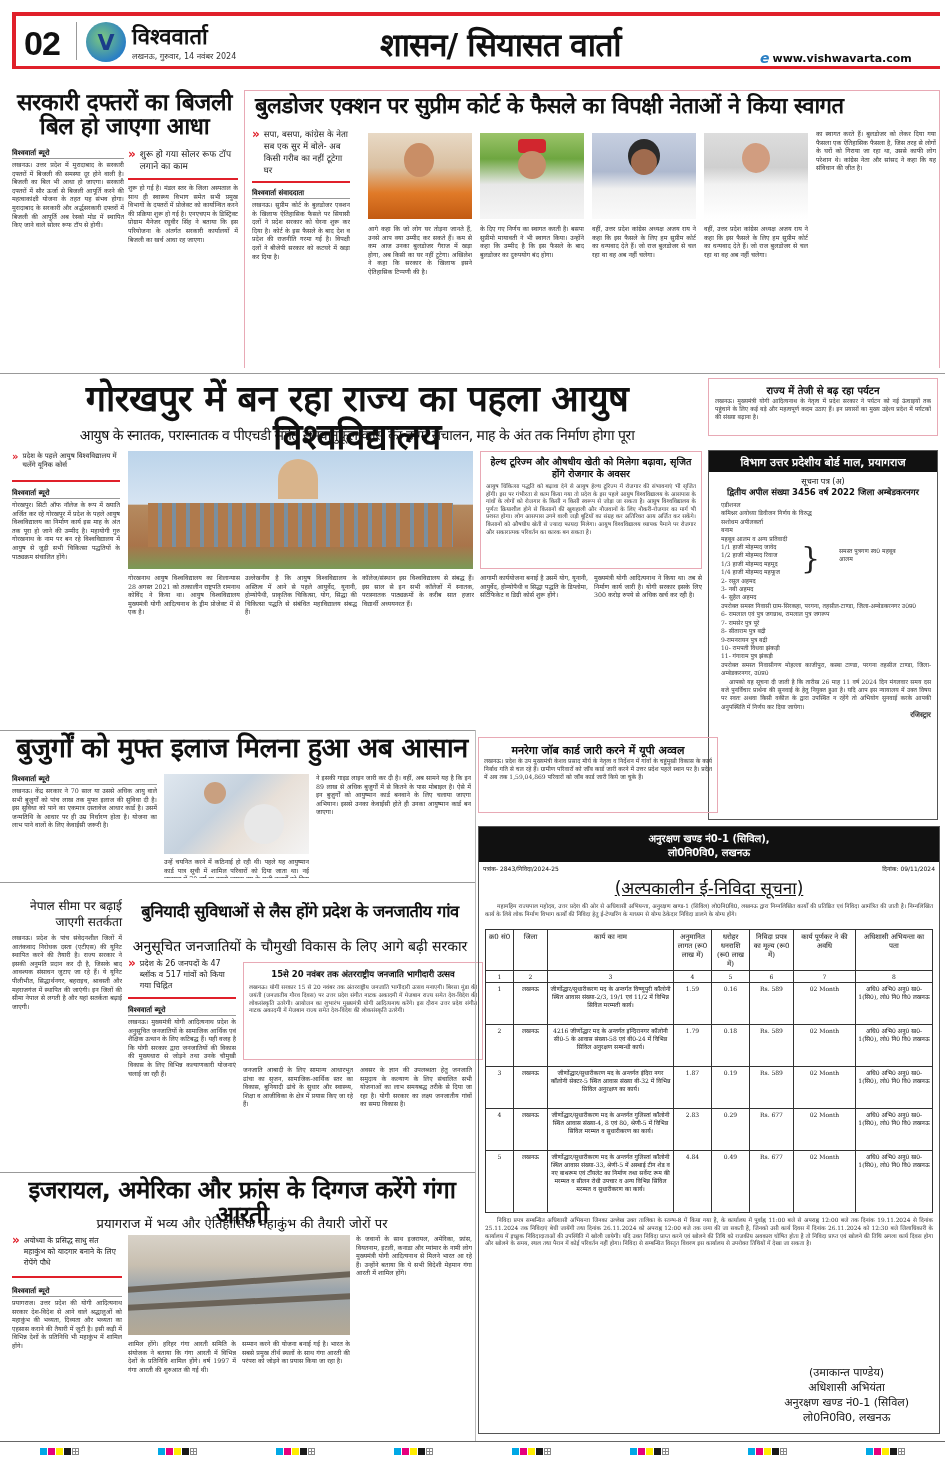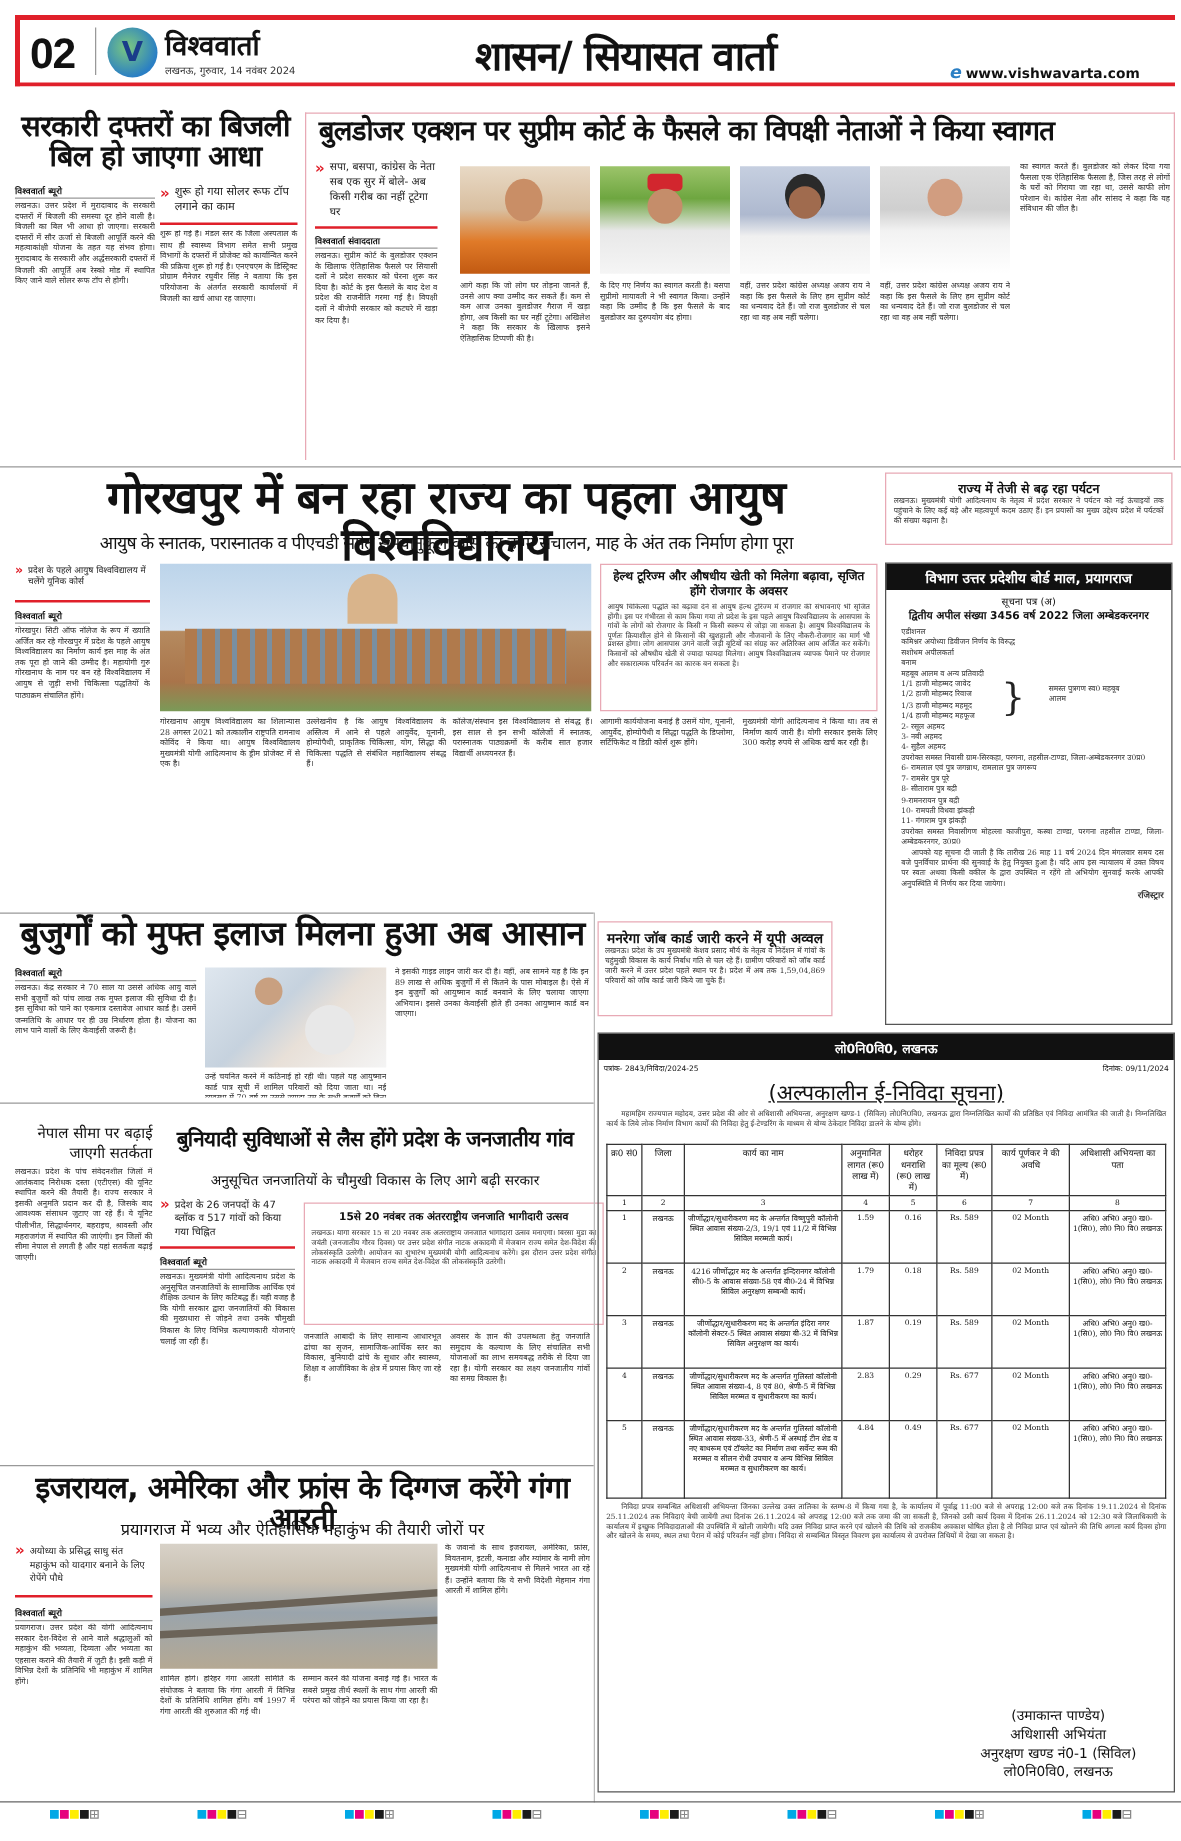--- a/index.html
+++ b/index.html
@@ -163,33 +163,33 @@
   <div class="byline">विश्ववार्ता ब्यूरो</div>
   <div class="txt" style="height:102px">लखनऊ। केंद्र सरकार ने 70 साल या उससे अधिक आयु वाले सभी बुजुर्गों को पांच लाख तक मुफ्त इलाज की सुविधा दी है। इस सुविधा को पाने का एकमात्र दस्तावेज आधार कार्ड है। उसमें जन्मतिथि के आधार पर ही उम्र निर्धारण होता है। योजना का लाभ पाने वालों के लिए केवाईसी जरूरी है।</div>
 </div>
 <div class="abs photo" style="left:164px;top:774px;width:145px;height:80px;background:linear-gradient(135deg,#dfe7ef 0%,#c6d2de 40%,#e8e0d8 60%,#f4f4f4 100%)">
   <div style="position:absolute;left:40px;top:8px;width:22px;height:22px;border-radius:50%;background:#c9a080"></div>
   <div style="position:absolute;left:80px;top:30px;width:40px;height:40px;border-radius:50%;background:#e8e8e8"></div>
 </div>
 <div class="abs txt" style="left:164px;top:858px;width:145px;height:20px">उन्हें चयनित करने में कठिनाई हो रही थी। पहले यह आयुष्मान कार्ड पात्र सूची में शामिल परिवारों को दिया जाता था। नई व्यवस्था में 70 वर्ष या उससे ज्यादा उम्र के सभी बुजुर्गों को बिना किसी वैरियर के योजना में शामिल किया है। केंद्र</div>
 <div class="abs txt" style="left:316px;top:774px;width:155px;height:104px">ने इसकी गाइड लाइन जारी कर दी है। वहीं, अब सामने यह है कि इन 89 लाख से अधिक बुजुर्गों में से कितने के पास मोबाइल है। ऐसे में इन बुजुर्गों को आयुष्मान कार्ड बनवाने के लिए चलाया जाएगा अभियान। इससे उनका केवाईसी होते ही उनका आयुष्मान कार्ड बन जाएगा।</div>
 
-<div class="abs pinkbox" style="left:478px;top:737px;width:188px;height:76px;padding:4px 5px">
+<div class="abs pinkbox" style="left:478px;top:737px;width:240px;height:76px;padding:4px 5px">
   <div style="font-size:11px;font-weight:bold;text-align:center">मनरेगा जॉब कार्ड जारी करने में यूपी अव्वल</div>
   <div class="txt" style="font-size:6px;line-height:8px;height:46px">लखनऊ। प्रदेश के उप मुख्यमंत्री केशव प्रसाद मौर्य के नेतृत्व व निर्देशन में गांवों के चहुंमुखी विकास के कार्य निर्बाध गति से चल रहे हैं। ग्रामीण परिवारों को जॉब कार्ड जारी करने में उत्तर प्रदेश पहले स्थान पर है। प्रदेश में अब तक 1,59,04,869 परिवारों को जॉब कार्ड जारी किये जा चुके हैं।</div>
 </div>
 
 <div class="abs" style="left:0;top:882px;width:475px;height:1px;background:#999"></div>
 <div class="abs" style="left:12px;top:898px;width:110px">
   <div style="font-size:12px;text-align:right;line-height:16px">नेपाल सीमा पर बढ़ाई जाएगी सतर्कता</div>
   <div class="txt" style="height:230px;margin-top:4px">लखनऊ। प्रदेश के पांच संवेदनशील जिलों में आतंकवाद निरोधक दस्ता (एटीएस) की यूनिट स्थापित करने की तैयारी है। राज्य सरकार ने इसकी अनुमति प्रदान कर दी है, जिसके बाद आवश्यक संसाधन जुटाए जा रहे हैं। ये यूनिट पीलीभीत, सिद्धार्थनगर, बहराइच, श्रावस्ती और महराजगंज में स्थापित की जाएंगी। इन जिलों की सीमा नेपाल से लगती है और यहां सतर्कता बढ़ाई जाएगी।</div>
 </div>
 
 <div class="abs h-big" style="left:125px;top:903px;width:350px;font-size:16.5px;text-align:center">बुनियादी सुविधाओं से लैस होंगे प्रदेश के जनजातीय गांव</div>
-<div class="abs" style="left:125px;top:936px;width:350px;font-size:11px;text-align:center">अनुसूचित जनजातियों के चौमुखी विकास के लिए आगे बढ़ी सरकार</div>
+<div class="abs" style="left:125px;top:936px;width:350px;font-size:14px;text-align:center">अनुसूचित जनजातियों के चौमुखी विकास के लिए आगे बढ़ी सरकार</div>
 <div class="abs" style="left:128px;top:958px;width:108px">
   <div class="kicker" style="font-size:8px;line-height:11px">
       <span class="arr">»</span>
       <span>प्रदेश के 26 जनपदों के 47 ब्लॉक व 517 गांवों को किया गया चिह्नित</span>
     </div>
   <div class="redline" style="margin:6px 0 6px"></div>
   <div class="byline">विश्ववार्ता ब्यूरो</div>
   <div class="txt" style="height:120px">लखनऊ। मुख्यमंत्री योगी आदित्यनाथ प्रदेश के अनुसूचित जनजातियों के सामाजिक आर्थिक एवं शैक्षिक उत्थान के लिए कटिबद्ध हैं। यही वजह है कि योगी सरकार द्वारा जनजातियों की विकास की मुख्यधारा से जोड़ने तथा उनके चौमुखी विकास के लिए विभिन्न कल्याणकारी योजनाएं चलाई जा रही हैं।</div>
 </div>
 <div class="abs pinkbox" style="left:243px;top:962px;width:240px;height:98px;padding:5px 5px">
@@ -216,20 +216,21 @@
   <div style="position:absolute;left:0;top:64px;width:222px;height:6px;background:#6b6358;transform:skewY(-3deg)"></div>
 </div>
 <div class="abs txt" style="left:128px;top:1340px;width:108px;height:92px">शामिल होंगे। हरिहर गंगा आरती समिति के संयोजक ने बताया कि गंगा आरती में विभिन्न देशों के प्रतिनिधि शामिल होंगे। वर्ष 1997 में गंगा आरती की शुरुआत की गई थी।</div>
 <div class="abs txt" style="left:242px;top:1340px;width:108px;height:92px">सम्मान करने की योजना बनाई गई है। भारत के सबसे प्रमुख तीर्थ स्थलों के साथ गंगा आरती की परंपरा को जोड़ने का प्रयास किया जा रहा है।</div>
 <div class="abs txt" style="left:356px;top:1235px;width:116px;height:197px">के जवानों के साथ इजरायल, अमेरिका, फ्रांस, वियतनाम, इटली, कनाडा और म्यांमार के नामी लोग मुख्यमंत्री योगी आदित्यनाथ से मिलने भारत आ रहे हैं। उन्होंने बताया कि ये सभी विदेशी मेहमान गंगा आरती में शामिल होंगे।</div>
 
 <div class="abs col-rule" style="left:475px;top:730px;height:712px"></div>
 
 <div class="abs" style="left:478px;top:826px;width:462px;height:608px;border:1px solid #555">
   <div style="background:#111;color:#fff;text-align:center;padding:4px 0 3px">
+    <div style="font-size:10px;font-weight:bold">अनुरक्षण खण्ड नं0-1 (सिविल),</div>
     <div style="font-size:10px;font-weight:bold">लो0नि0वि0, लखनऊ</div>
   </div>
   <div style="display:flex;justify-content:space-between;font-size:6px;padding:3px 4px">
     <span>पत्रांक- 2843/निविदा/2024-25</span>
     <span>दिनांक: 09/11/2024</span>
   </div>
   <div style="text-align:center;font-size:17px;text-decoration:underline">(अल्पकालीन ई-निविदा सूचना)</div>
   <div class="txt" style="font-size:5.8px;line-height:7.6px;padding:4px 6px;height:30px;text-indent:12px">महामहिम राज्यपाल महोदय, उत्तर प्रदेश की ओर से अधिशासी अभियन्ता, अनुरक्षण खण्ड-1 (सिविल) लो0नि0वि0, लखनऊ द्वारा निम्नलिखित कार्यों की प्रतिष्ठित एवं निविदा आमंत्रित की जाती है। निम्नलिखित कार्य के लिये लोक निर्माण विभाग कार्यों की निविदा हेतु ई-टेण्डरिंग के माध्यम से योग्य ठेकेदार निविदा डालने के योग्य होंगे।</div>
   <div style="padding:0 6px">
     <table class="tender">

